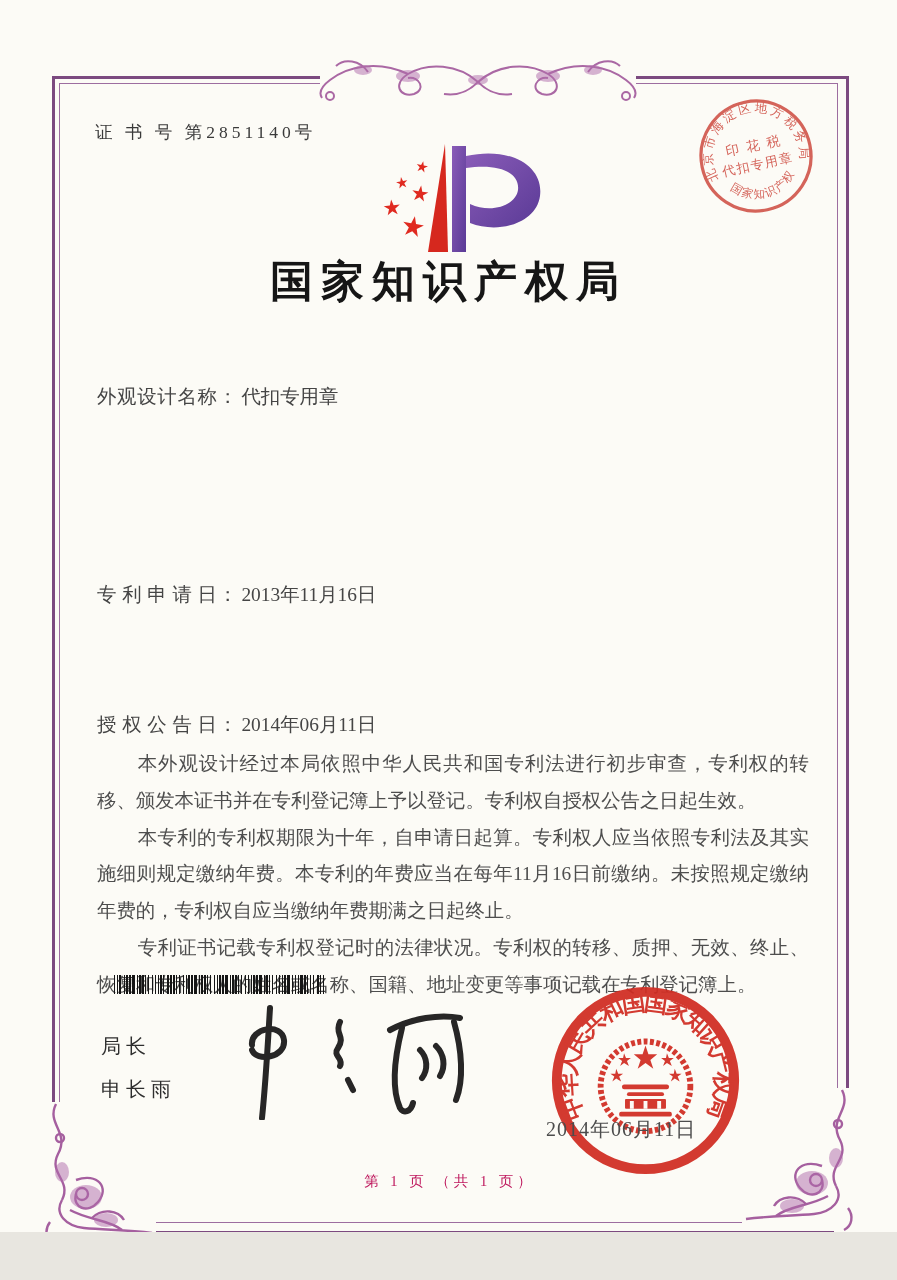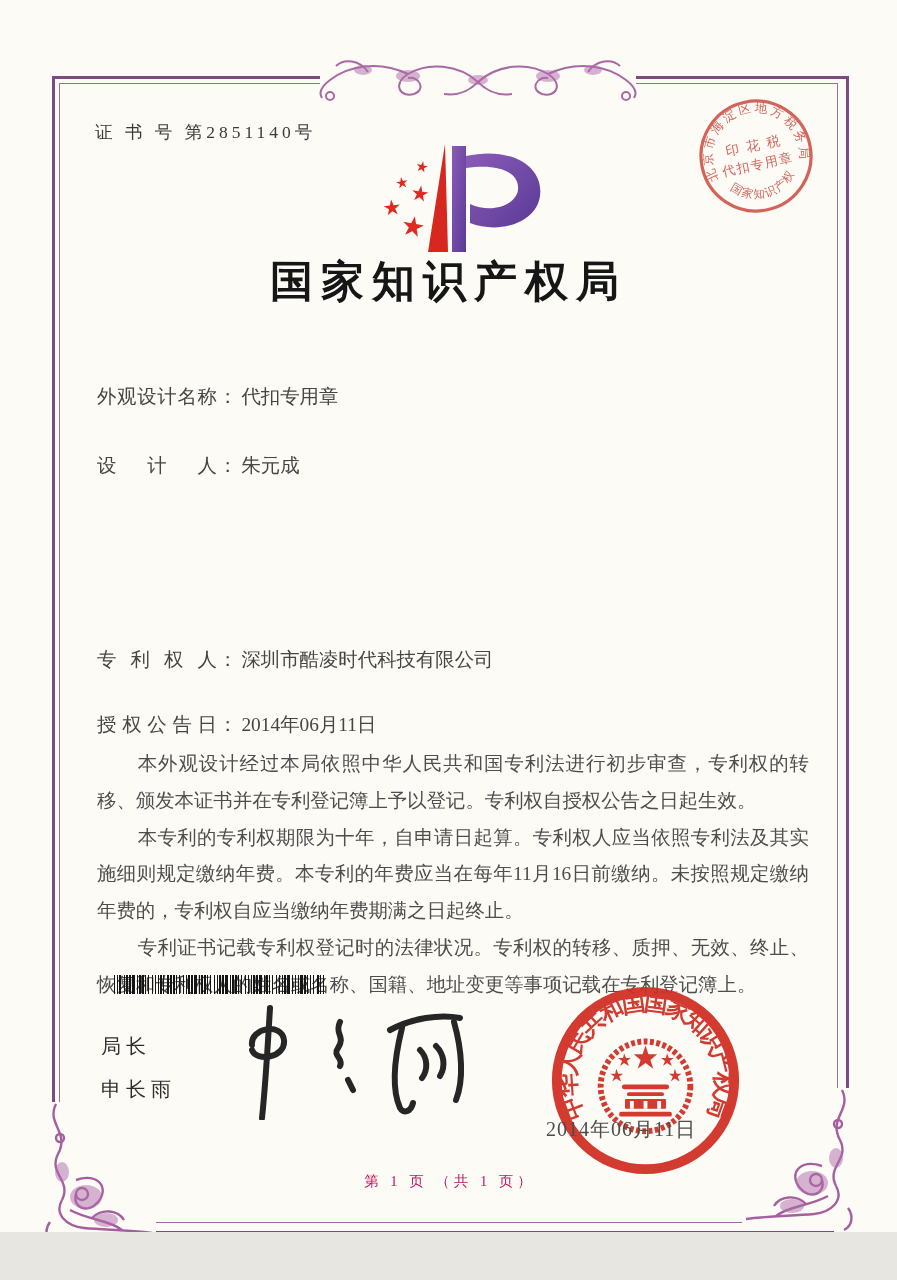--- a/index.html
+++ b/index.html
@@ -163,25 +163,22 @@
       <path d="M82,12 L96,12 L96,118 L82,118 Z"></path>
       <path d="M96,22 C140,12 174,32 170,62 C166,90 128,100 100,89 L100,70 C122,80 146,71 148,56 C150,38 128,29 96,34 Z"></path>
     </g>
   </svg>
 
   <div class="title">国家知识产权局</div>
 
   <div class="field-row" style="top:383px">
     <span class="field-label">外观设计名称</span><span class="field-colon">：</span><span>代扣专用章</span>
   </div>
-  <div class="field-row" style="top:452px">
-    <span class="field-label">设计人</span><span class="field-colon">：</span><span>朱元成</span>
-  </div>
-  <div class="field-row" style="top:646px">
-    <span class="field-label">专利权人</span><span class="field-colon">：</span><span>深圳市酷凌时代科技有限公司</span>
+  <div class="field-row" style="top:581px">
+    <span class="field-label">专利申请日</span><span class="field-colon">：</span><span>2013年11月16日</span>
   </div>
   <div class="field-row" style="top:711px">
     <span class="field-label">授权公告日</span><span class="field-colon">：</span><span>2014年06月11日</span>
   </div>
 
   <div class="paragraphs">
     <p>本外观设计经过本局依照中华人民共和国专利法进行初步审查，专利权的转移、颁发本证书并在专利登记簿上予以登记。专利权自授权公告之日起生效。</p>
     <p>本专利的专利权期限为十年，自申请日起算。专利权人应当依照专利法及其实施细则规定缴纳年费。本专利的年费应当在每年11月16日前缴纳。未按照规定缴纳年费的，专利权自应当缴纳年费期满之日起终止。</p>
     <p>专利证书记载专利权登记时的法律状况。专利权的转移、质押、无效、终止、恢复和专利权人的姓名或名称、国籍、地址变更等事项记载在专利登记簿上。</p>
   </div>

